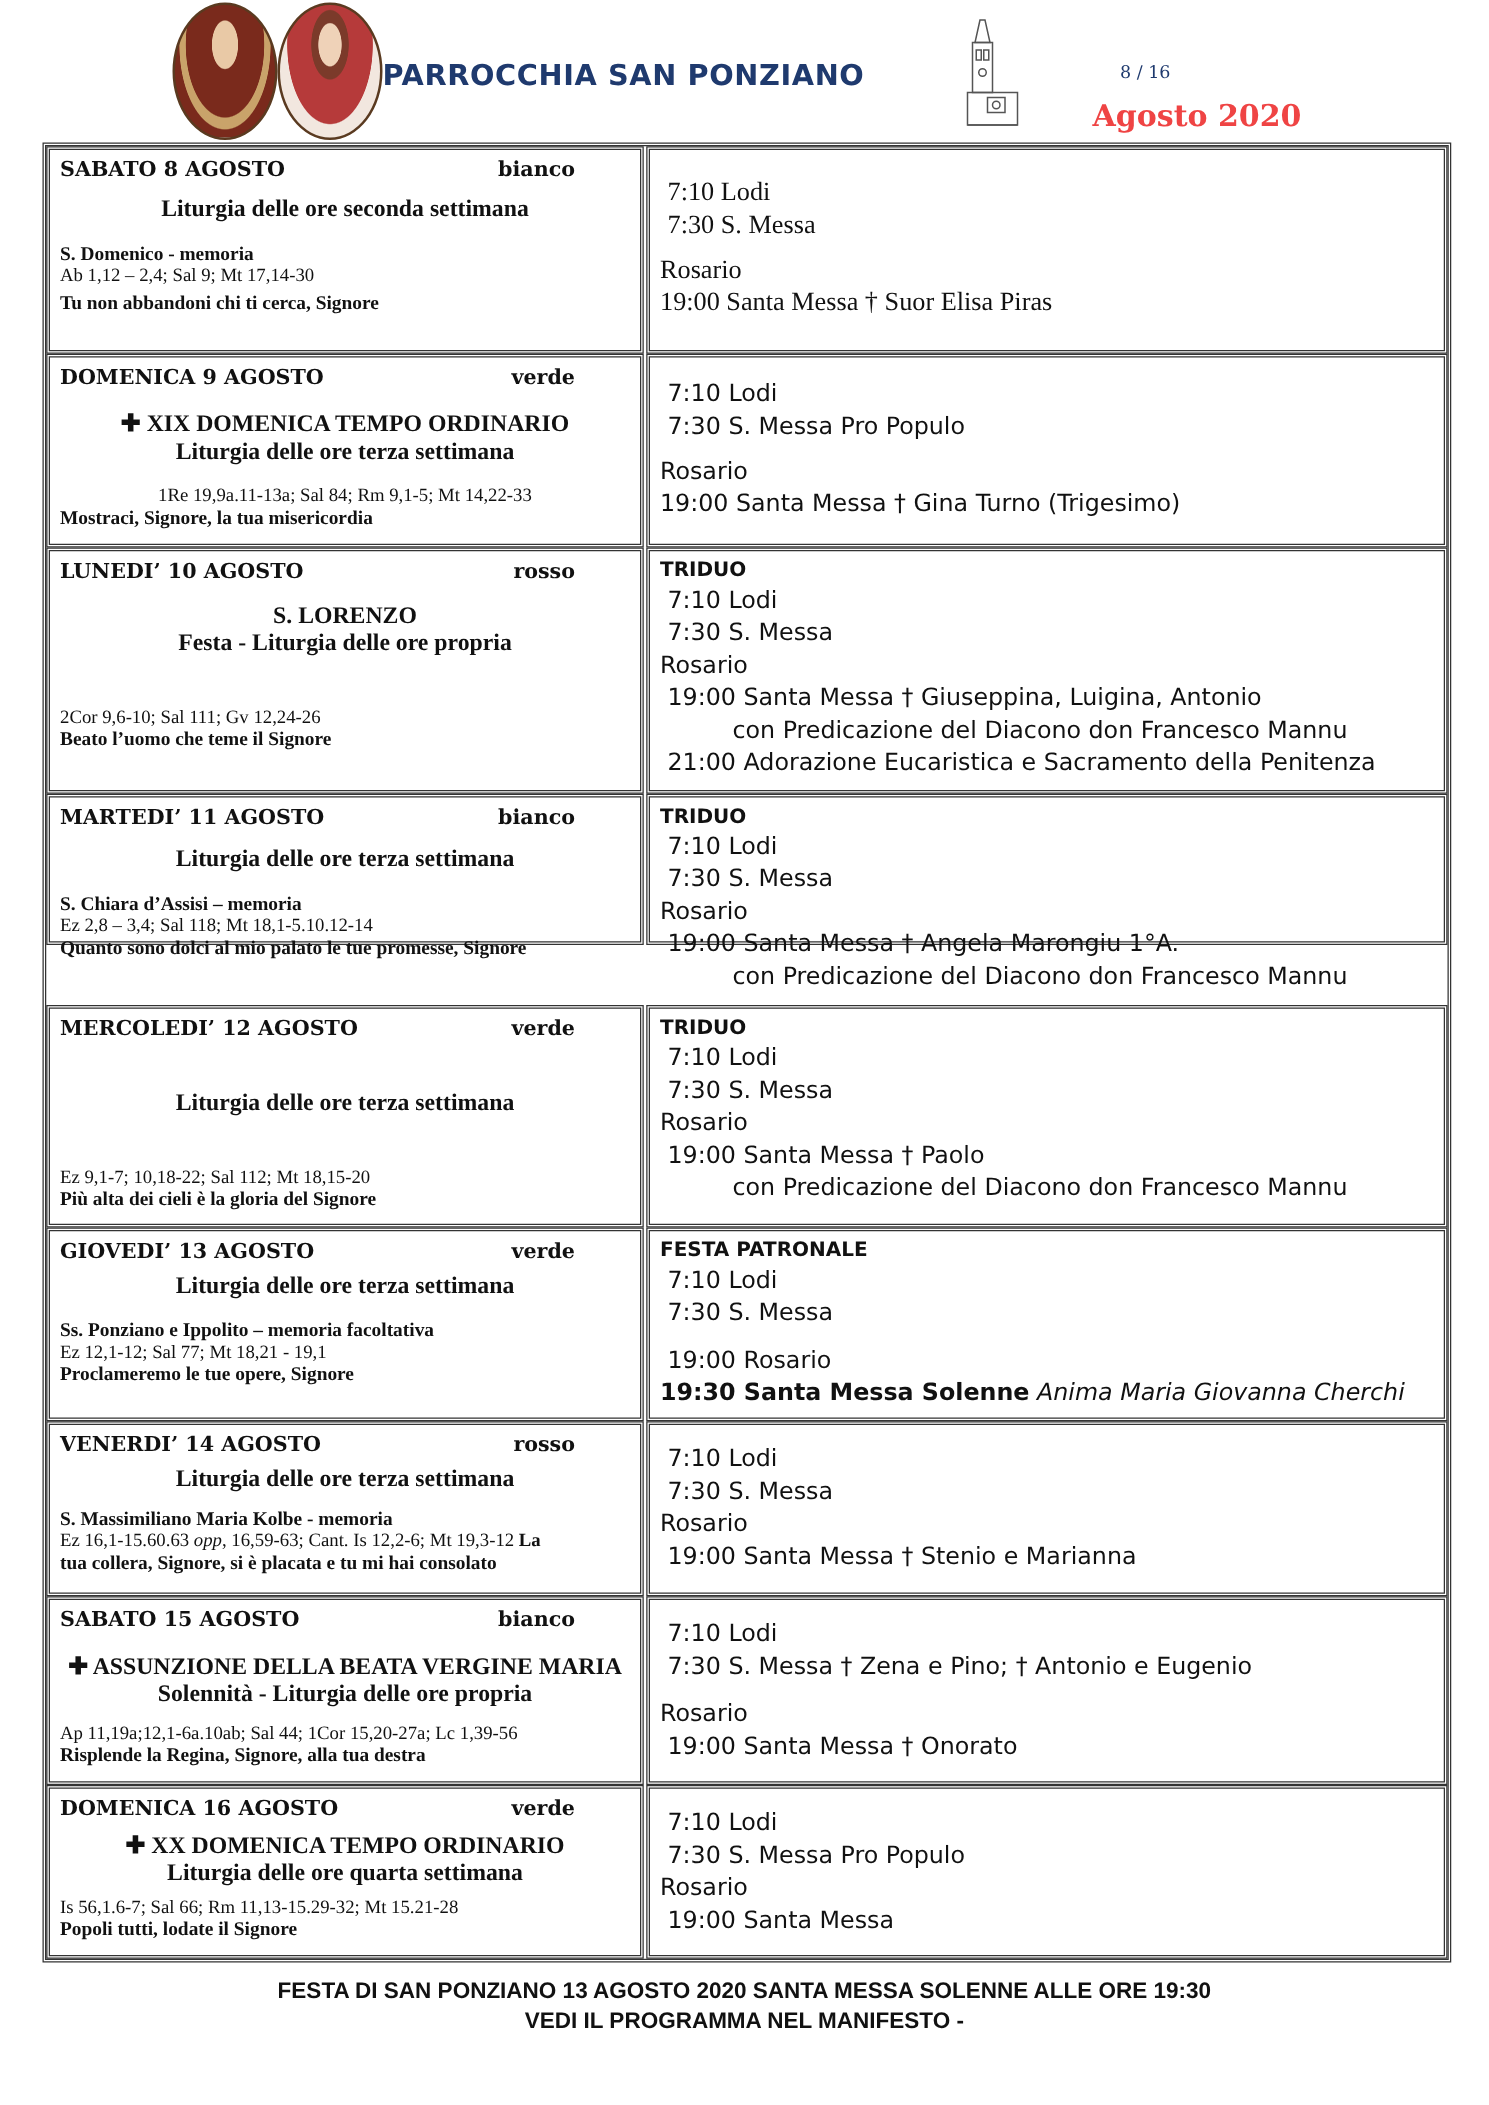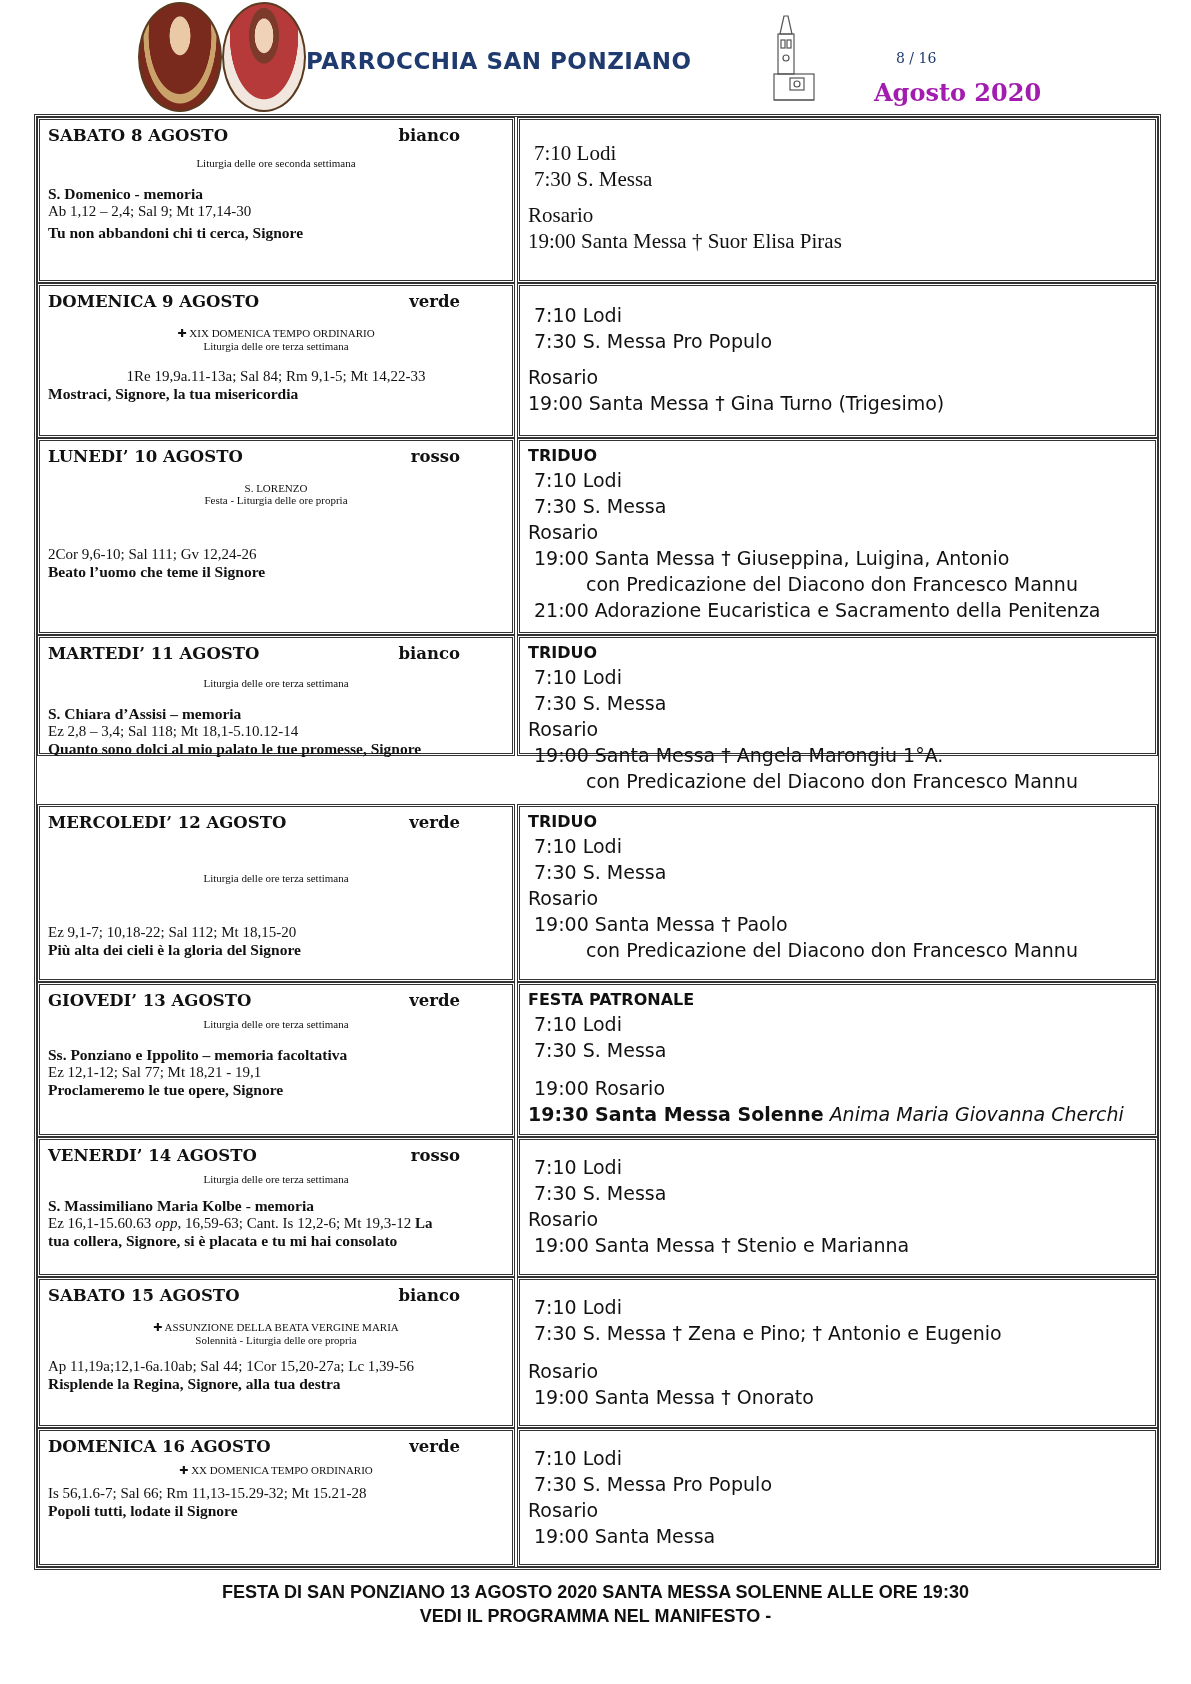--- a/index.html
+++ b/index.html
@@ -4,28 +4,28 @@
 <style>
   html, body { margin:0; padding:0; background:#ffffff; }
   body { width:1191px; height:1684px; position:relative; overflow:hidden; color:#111; }
   .header { position:absolute; left:0; top:0; width:1191px; height:114px; }
   .logo-saint { position:absolute; top:2px; width:80px; height:106px; border-radius:50%; border:2px solid #5a3a20; overflow:hidden; }
   .logo-saint.s1 { left:138px; background:radial-gradient(ellipse at 50% 30%, #e9c9a6 0 18%, #7a2a1c 19% 55%, #c9a36a 56% 64%, #7a2a1c 65%); }
   .logo-saint.s2 { left:222px; background:radial-gradient(ellipse at 50% 30%, #efd2b8 0 16%, #7b3a2a 17% 26%, #b63a3a 27% 60%, #f2e7df 61%); }
   .parish-title { position:absolute; left:306px; top:48px; font-family:"DejaVu Sans", sans-serif; font-weight:bold; font-size:23px; color:#1f3a6e; letter-spacing:0.5px; }
   .tower { position:absolute; left:760px; top:14px; width:60px; height:88px; }
   .page-num { position:absolute; left:896px; top:50px; font-family:"DejaVu Serif", serif; font-size:14px; color:#1f3a6e; }
-  .month { position:absolute; left:874px; top:78px; font-family:"DejaVu Serif", serif; font-size:24px; color:#a21caf; font-weight:bold; }
+  .month { position:absolute; left:874px; top:78px; font-family:"DejaVu Serif", serif; font-size:24px; color:#ef4444; font-weight:bold; }
 
   .table { position:absolute; left:34px; top:114px; width:1127px; height:1456px; border:3px double #333; box-sizing:border-box; }
   .row { position:absolute; left:0; width:100%; box-sizing:border-box; }
   .cell-left { position:absolute; left:0; top:0; bottom:0; width:478px; border:3px double #333; box-sizing:border-box; padding:6px 8px; font-family:"Liberation Serif", serif; }
   .cell-right { position:absolute; left:480px; top:0; bottom:0; right:0; border:3px double #333; box-sizing:border-box; padding:4px 8px; font-family:"DejaVu Sans", sans-serif; font-size:19px; line-height:26px; }
   .day-head { display:flex; justify-content:space-between; font-weight:bold; font-size:16.5px; font-family:"DejaVu Serif", serif; padding-right:44px; }
-  .center { text-align:center; font-weight:normal; font-size:11px; font-family:"Liberation Serif", serif; }
+  .center { text-align:center; font-weight:bold; font-size:19px; font-family:"Liberation Serif", serif; }
   .memoria { font-weight:bold; font-size:15.5px; }
   .readings { font-size:15px; font-weight:normal; }
   .psalm { font-weight:bold; font-size:15.5px; }
   .line { white-space:nowrap; }
   .section-title { text-align:left; font-weight:bold; font-size:16px; line-height:22px; }
   .serif-line { font-family:"Liberation Serif", serif; font-size:21px; }
   .indent { padding-left:6px; }
   .indent2 { padding-left:58px; }
   .bold { font-weight:bold; }
   .ital { font-style:italic; }
@@ -216,20 +216,21 @@
     </div>
   </div>
 
   <div class="row" style="top:1311px; height:139px;">
     <div class="cell-left">
       <div class="day-head">
           <span>DOMENICA 16 AGOSTO</span>
           <span>verde</span>
         </div>
       <div class="center" style="margin-top:8px;">✚ XX DOMENICA TEMPO ORDINARIO</div>
+      <div class="center">Liturgia delle ore quarta settimana</div>
       <div class="readings" style="margin-top:8px;">Is 56,1.6-7; Sal 66; Rm 11,13-15.29-32; Mt 15.21-28</div>
       <div class="psalm">Popoli tutti, lodate il Signore</div>
     </div>
     <div class="cell-right" style="padding-top:14px;">
       <div class="line indent">7:10 Lodi</div>
       <div class="line indent">7:30 S. Messa Pro Populo</div>
       <div class="line">Rosario</div>
       <div class="line indent">19:00 Santa Messa</div>
     </div>
   </div>

